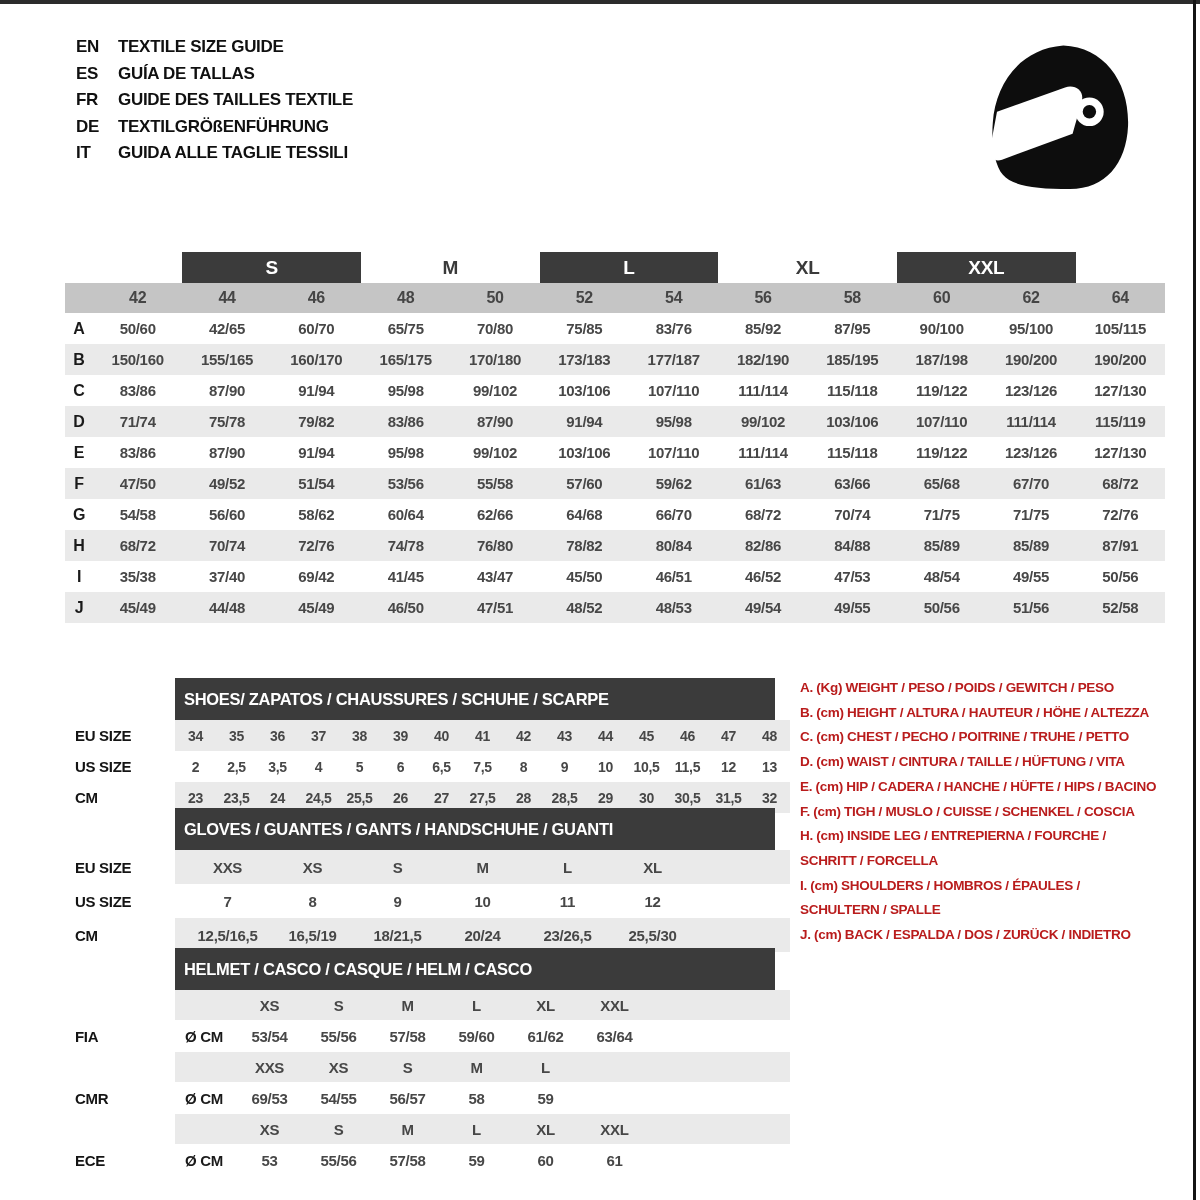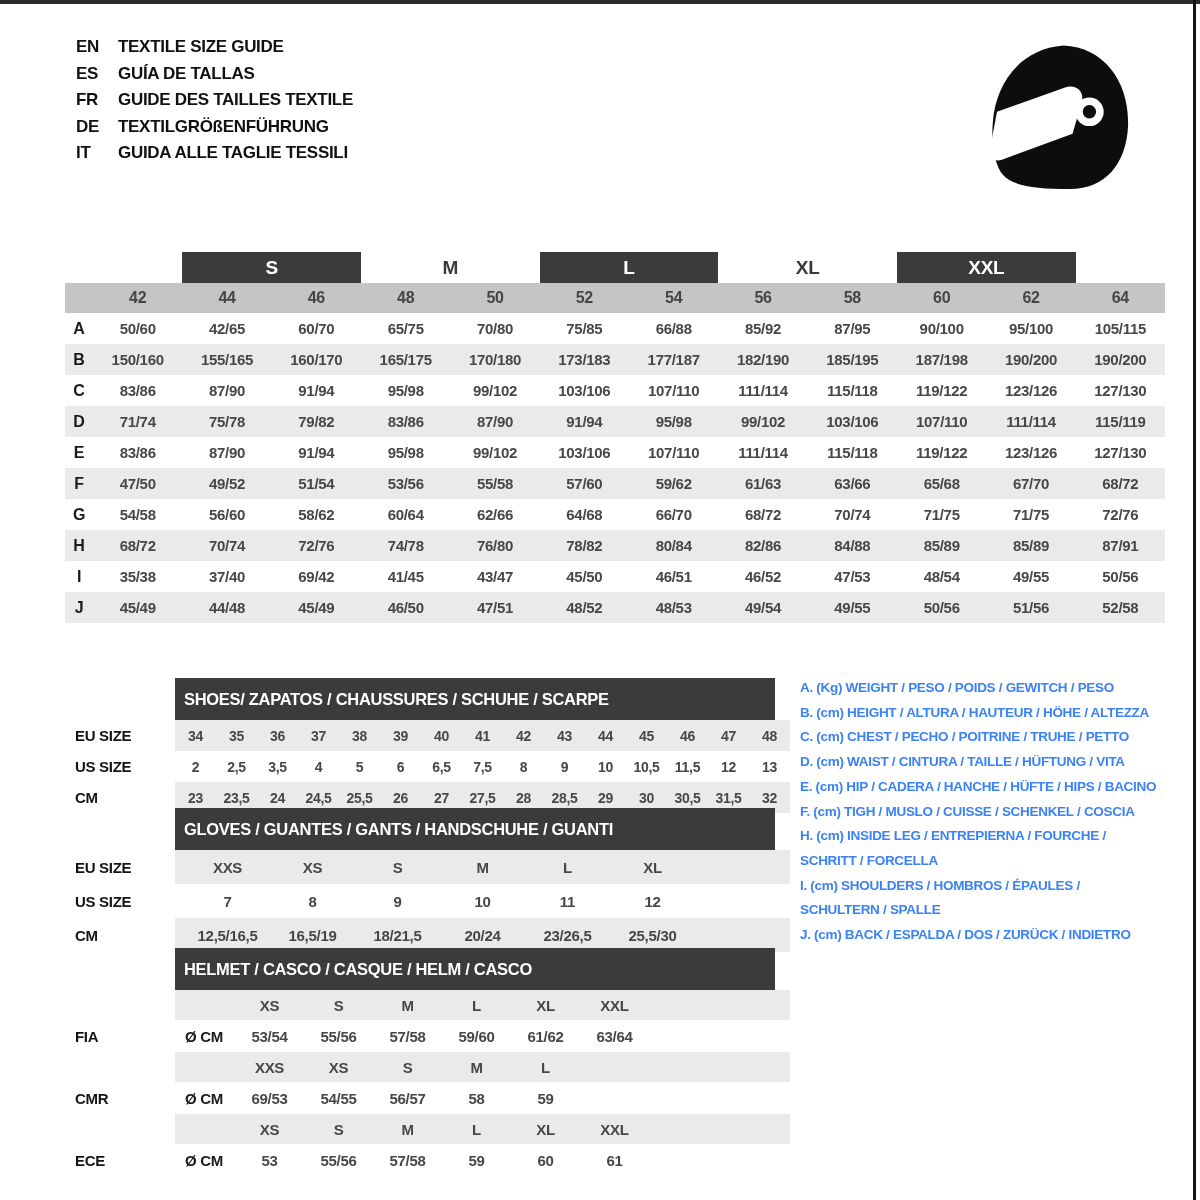--- a/index.html
+++ b/index.html
@@ -46,21 +46,21 @@
   .strip-grid { display:grid; height:100%; }
   .shoes-grid  { grid-template-columns:repeat(15,1fr); }
   .gloves-grid { padding-left:10px; grid-template-columns:repeat(6,85px) 1fr; }
   .helmet-grid { grid-template-columns:60px repeat(6,69px) 1fr; }
   .sval { font-size:15px; color:#474747; }
   .shoes-grid .sval { font-size:14px; }
   .unit-cell { justify-content:flex-start; padding-left:10px; font-size:15px; color:#1a1a1a; box-sizing:border-box;text-align:center; }
 
   
   .legend { position:absolute; left:800px; top:676px; width:400px; }
-  .legend-line { font-size:13.5px; color:#3b82f6; line-height:24.7px; white-space:nowrap; }
+  .legend-line { font-size:13.5px; color:#b91c1c; line-height:24.7px; white-space:nowrap; }
 </style>
 </head>
 <body>
 
 <div class="page">
   <div class="border-top"></div>
   <div class="border-right"></div>
 
   <div class="langs" id="langs">
       <div class="lang-row">
@@ -119,21 +119,21 @@
       </div>
     <div id="mt-rows">
         <div class="mt-grid mt-row">
           <div class="cell rowkey">A</div>
           <div class="cell">50/60</div>
           <div class="cell">42/65</div>
           <div class="cell">60/70</div>
           <div class="cell">65/75</div>
           <div class="cell">70/80</div>
           <div class="cell">75/85</div>
-          <div class="cell">66/88</div>
+          <div class="cell">83/76</div>
           <div class="cell">85/92</div>
           <div class="cell">87/95</div>
           <div class="cell">90/100</div>
           <div class="cell">95/100</div>
           <div class="cell">105/115</div>
         </div>
         <div class="mt-grid mt-row striped">
           <div class="cell rowkey">B</div>
           <div class="cell">150/160</div>
           <div class="cell">155/165</div>

